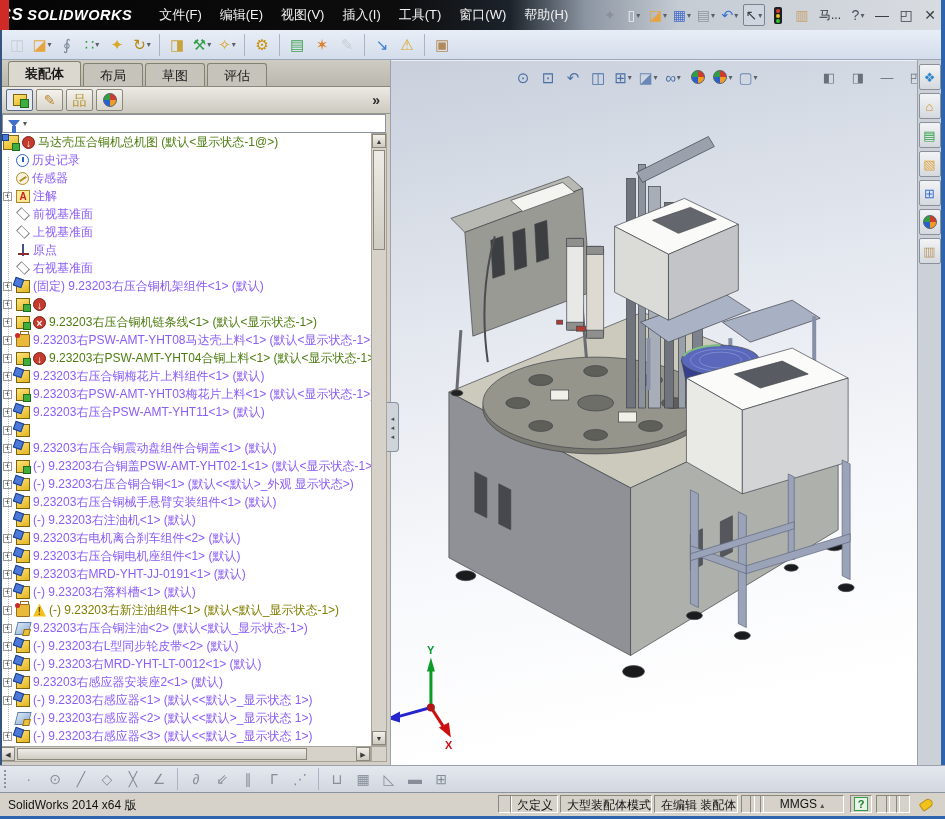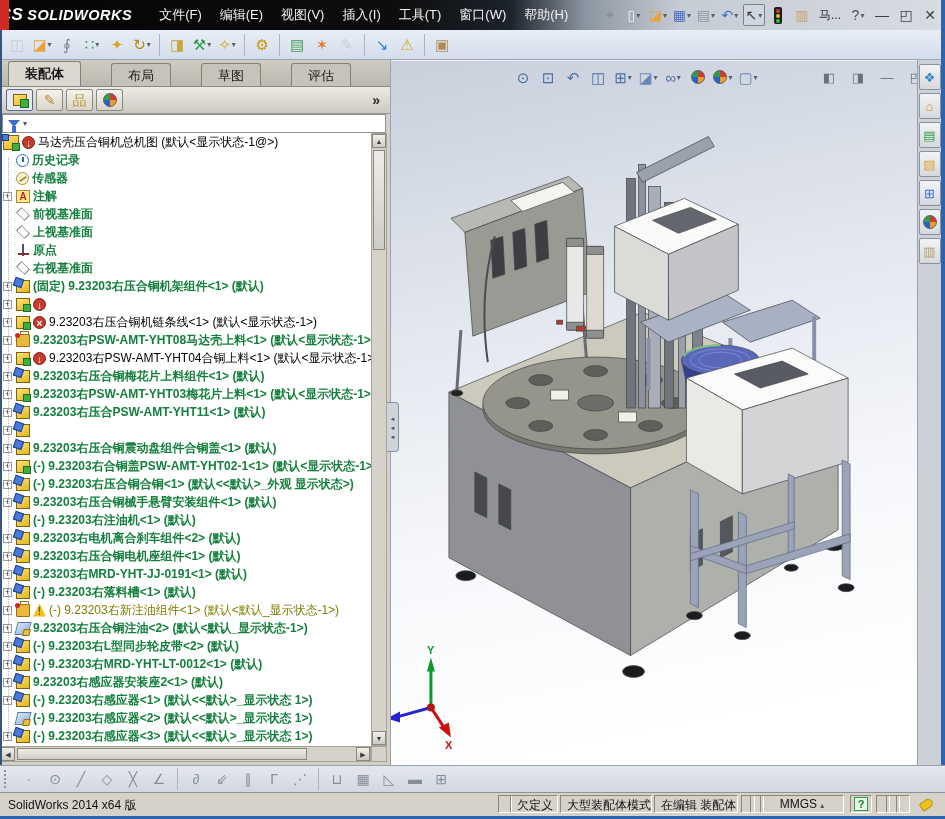--- a/index.html
+++ b/index.html
@@ -32,21 +32,21 @@
 
   
   #toolbar2 { position:absolute; left:0; top:30px; width:945px; height:30px;
     background:linear-gradient(#e8eef7,#d4ddeb); border-bottom:1px solid #9aa6b8;
     display:flex; align-items:center; padding-left:6px; gap:3px; }
   #toolbar2 .tb-btn { font-size:15px; }
   .sep { width:1px; height:22px; background:#aab4c4; margin:0 3px; }
 
   
   #tabs-row { position:absolute; left:0; top:60px; width:390px; height:27px;
-    background:linear-gradient(#cfccc4,#bab7af); border-bottom:1px solid #8a887c; display:flex; align-items:flex-end; padding-left:8px;gap:28px; }
+    background:linear-gradient(#cfccc4,#bab7af); border-bottom:1px solid #8a887c; display:flex; align-items:flex-end; padding-left:8px; }
   .cmd-tab { height:23px; padding:3px 16px 0; font-size:13px; color:#1a1a1a; background:#c6c3ba;
     border:1px solid #84826f; border-bottom:none; border-radius:3px 3px 0 0; margin-right:2px; white-space:nowrap; }
   .cmd-tab.active { background:#dbd8cf; font-weight:bold; height:25px; }
 
   
   #panel-bar { position:absolute; left:0; top:87px; width:390px; height:27px;
     background:linear-gradient(#eceae4,#ccc9c0); border-bottom:1px solid #9a978d; display:flex; align-items:center; padding-left:6px; gap:3px; }
   #panel-bar .tb-btn { border:1px solid #8a887c; background:linear-gradient(#f4f2ec,#d8d5cc); width:27px; height:22px; }
   #panel-bar .tb-btn.active { background:#e6e9f2; border-color:#5a6a8a; }
   #more-btn { position:absolute; right:10px; font-size:14px; font-weight:bold; color:#2a2a2a; }
@@ -86,21 +86,21 @@
   .ic-sensor::after { content:""; position:absolute; left:2px; top:5px; width:8px; height:2px; background:#b08c2a; transform:rotate(-35deg); }
   .ic-noteA { background:#ffe894; border:1px solid #a8862a; color:#c22222; font-size:10px; font-weight:bold; text-align:center; line-height:12px; }
   .ic-plane { width:12px; height:12px; border:1px solid #707070; background:transparent; transform:rotate(45deg) scale(1,.62); margin:0 4px 0 1px; }
   .ic-origin { background:transparent; }
   .ic-origin::before { content:""; position:absolute; left:6px; top:0; width:2px; height:12px; background:#44518a; }
   .ic-origin::after { content:""; position:absolute; left:2px; top:9px; width:11px; height:2px; background:#8a2b2b; }
   .bdg { width:13px; height:13px; border-radius:50%; color:#fff; font-size:10px; font-weight:bold; line-height:13px;
     text-align:center; margin-right:3px; flex:0 0 auto; }
   .b-reload, .b-error { background:#c43b2e; border:1px solid #7e1f16; }
   .b-warn { background:#f2c21a; border:none; border-radius:0; color:#6a4e00; clip-path:polygon(50% 0,100% 100%,0 100%); line-height:16px; }
-  .st-normal { color:#15803d;font-weight:bold; } .st-error { color:#000000; } .st-warn { color:#7f7e00; }
+  .st-normal { color:#8b5cf6; } .st-error { color:#4d7c0f; } .st-warn { color:#7f7e00; }
 
   
   .sb { position:absolute; background:#d6d2ca; border:1px solid #a8a49a; }
   .sb-btn { position:absolute; background:linear-gradient(#f2f0ea,#cdc9c0); border:1px solid #8a877c;
     font-size:7px; color:#3a3a3a; text-align:center; line-height:13px; }
   .sb-thumb { position:absolute; background:linear-gradient(#eeece6,#cfccc3); border:1px solid #8a877c; }
   #vscroll { left:371px; top:133px; width:16px; height:613px; }
   #hscroll { left:0; top:746px; width:371px; height:16px; }
   #scroll-corner { position:absolute; left:371px; top:746px; width:16px; height:16px; background:#d6d2ca; border:1px solid #a8a49a; }
 

